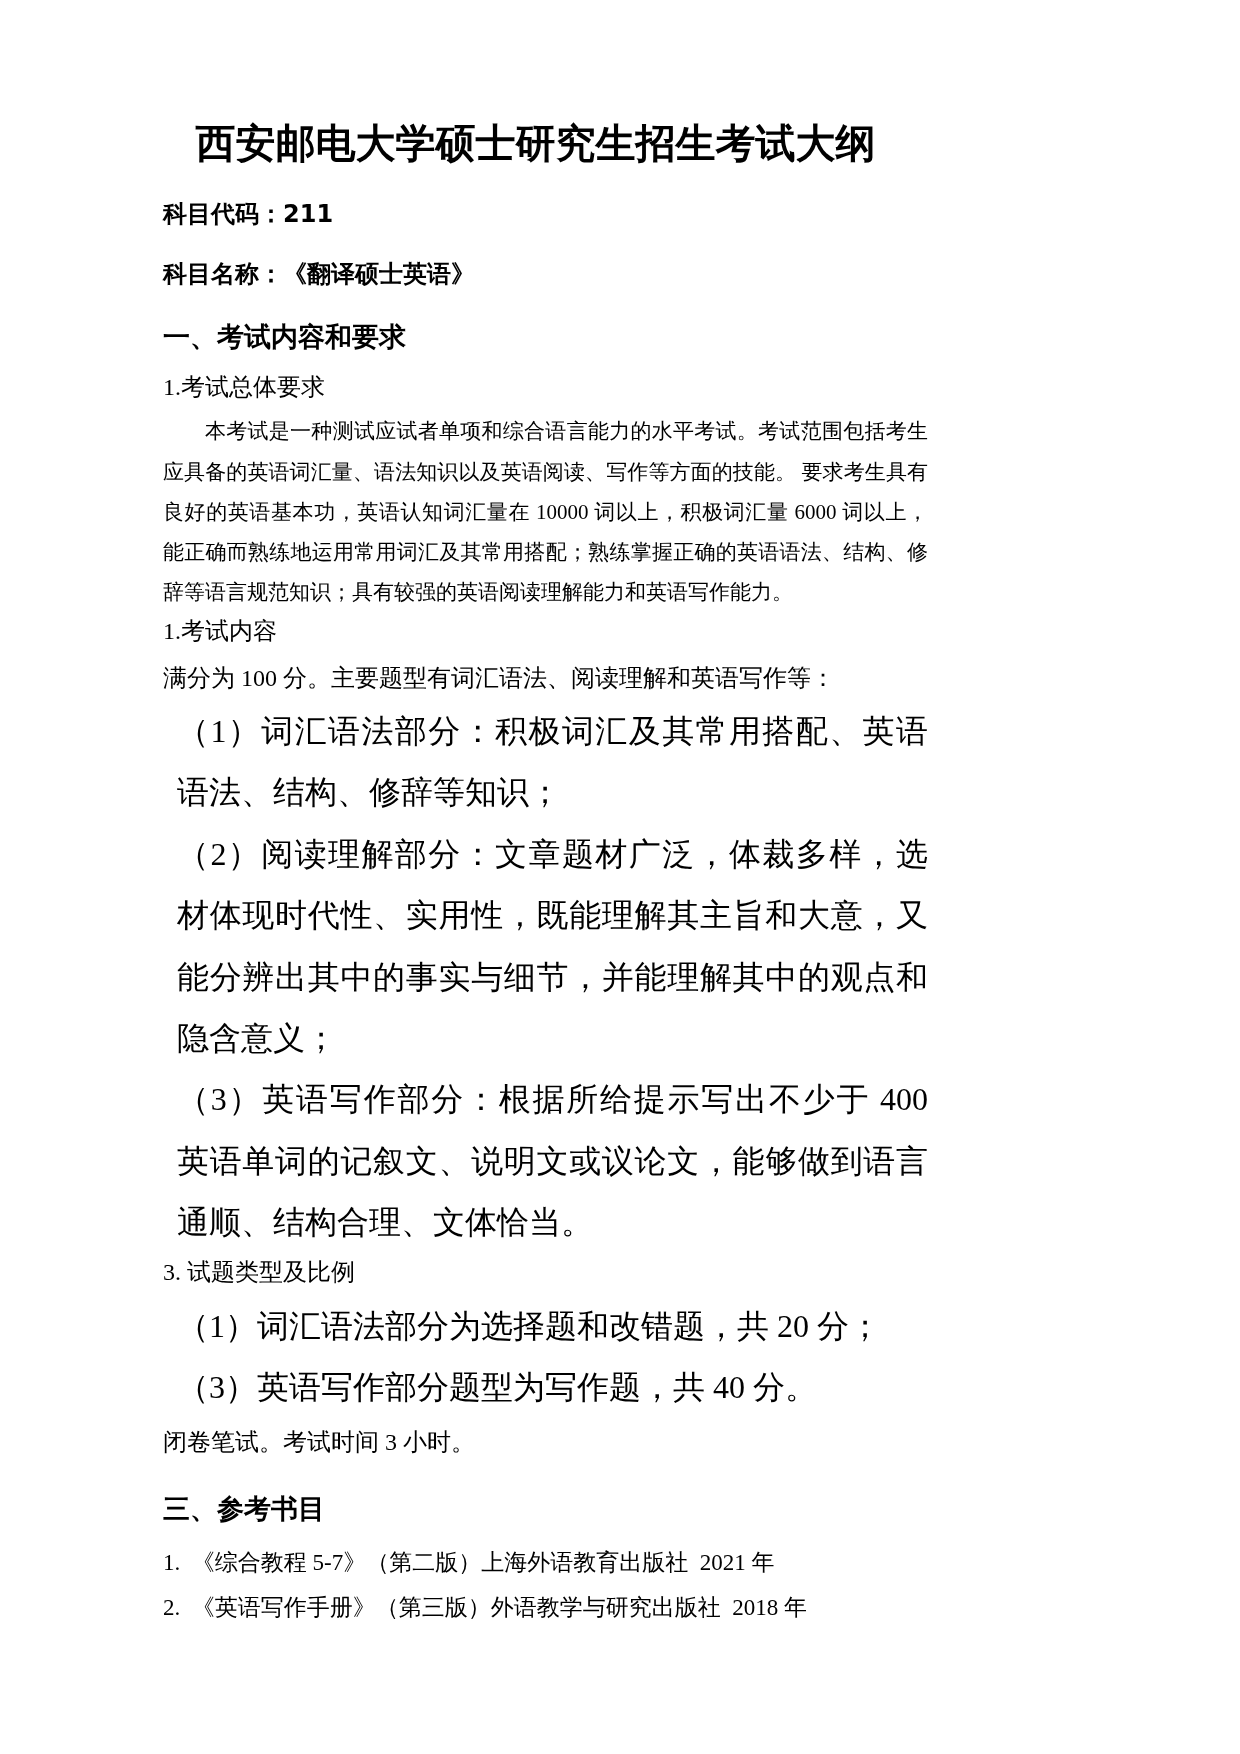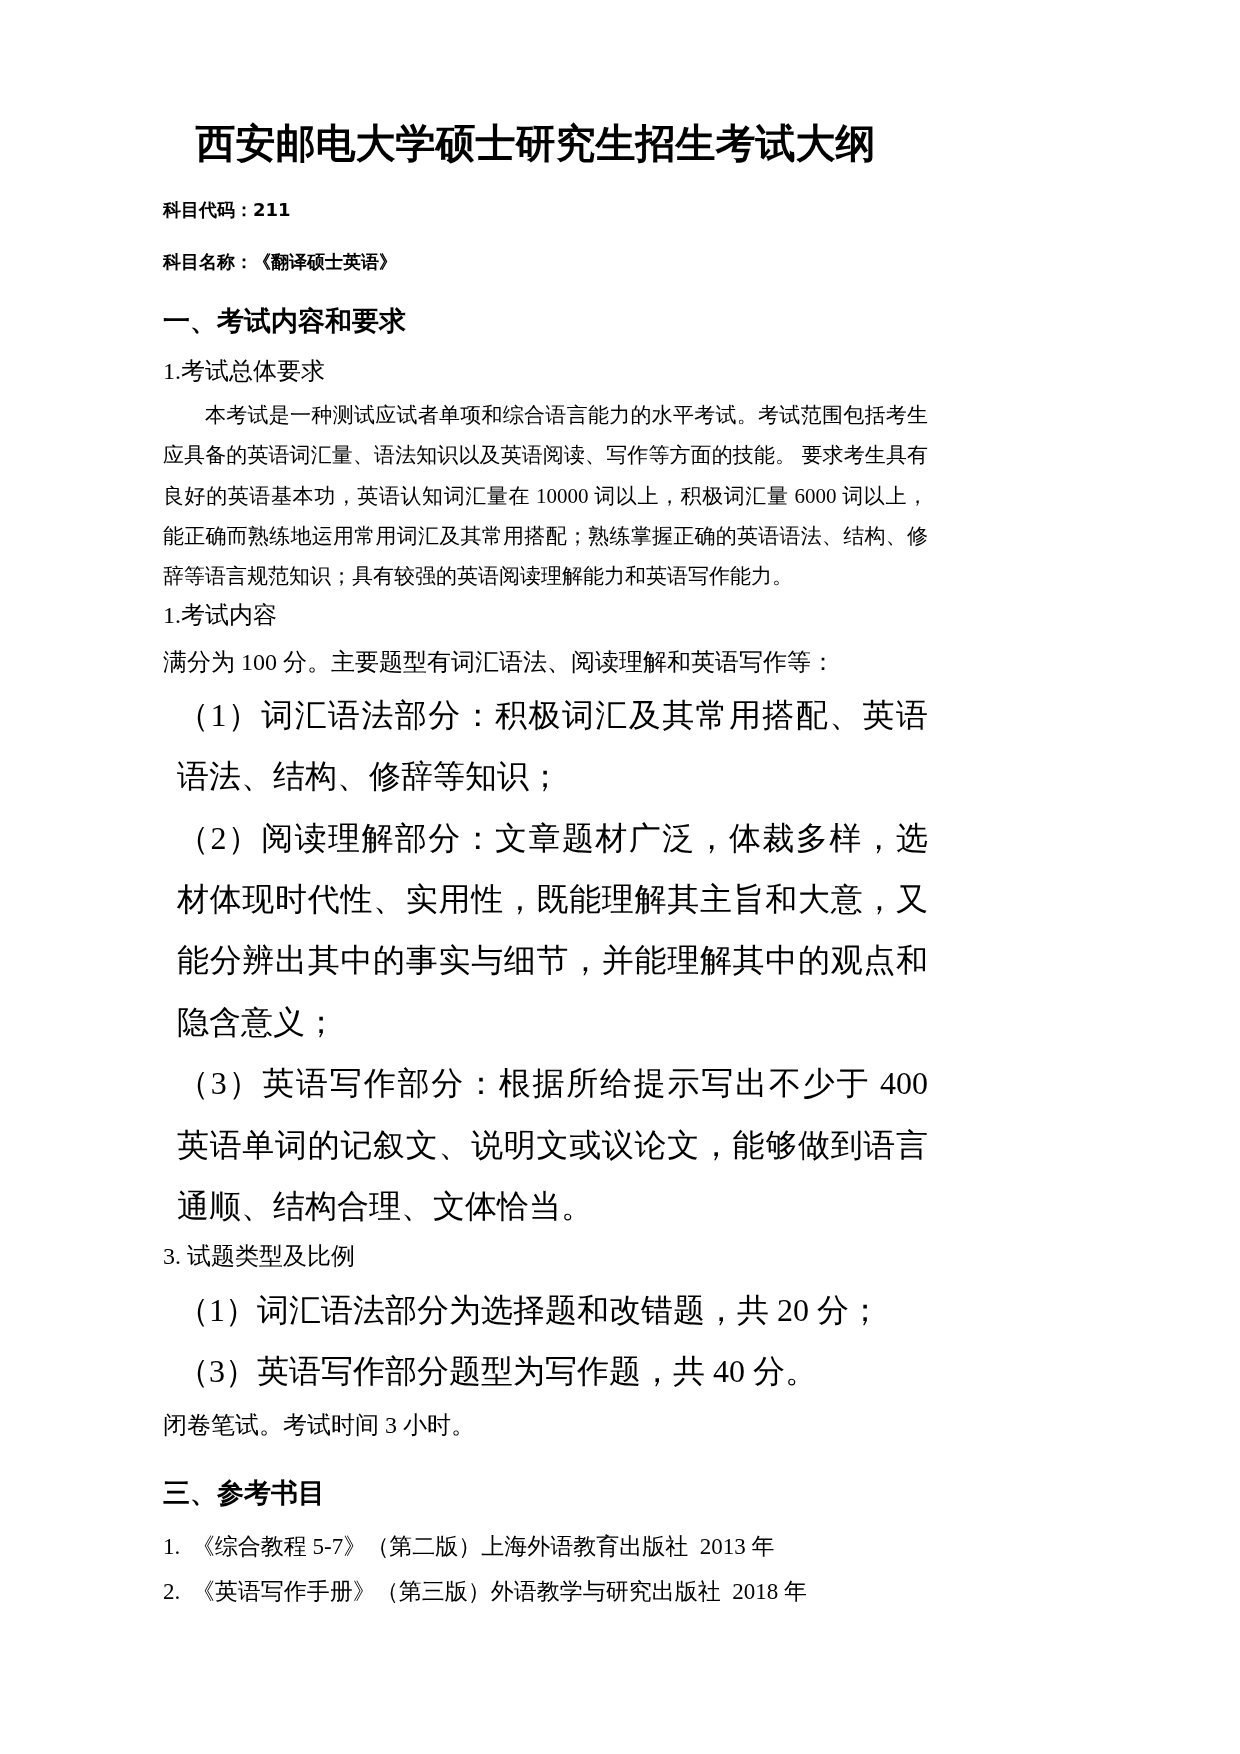--- a/index.html
+++ b/index.html
@@ -31,21 +31,21 @@
     text-align: center;
     letter-spacing: 0px;
     margin: 0 0 30px 0;
     padding-right: 20px;
   }
 
   
   .meta-line {
     font-family: "DejaVu Sans", "Liberation Sans", sans-serif;
     font-weight: bold;
-    font-size: 18px;
+    font-size: 24px;
     line-height: 1.35;
     margin: 16px 0 28px 0;
     white-space: pre;
   }
 
   
   .section-heading {
     font-family: "DejaVu Sans", "Liberation Sans", sans-serif;
     font-weight: bold;
     font-size: 27px;
@@ -120,17 +120,17 @@
   <p class="list-item">（1）词汇语法部分为选择题和改错题，共 20 分；</p>
 
 
   <p class="list-item">（3）英语写作部分题型为写作题，共 40 分。</p>
 
 
   <p class="plain-line">闭卷笔试。考试时间 3 小时。</p>
 
   <h2 class="section-heading tight">三、参考书目</h2>
 
-  <p class="ref-item">1.  《综合教程 5-7》（第二版）上海外语教育出版社  2013 年</p>
+  <p class="ref-item">1.  《综合教程 5-7》（第二版）上海外语教育出版社  2021 年</p>
 
   <p class="ref-item">2.  《英语写作手册》（第三版）外语教学与研究出版社  2018 年</p>
 
 </div>
 
 </body></html>

